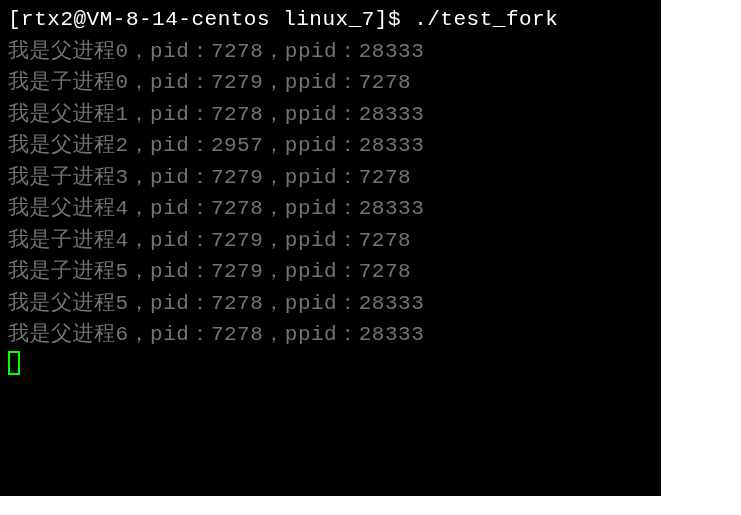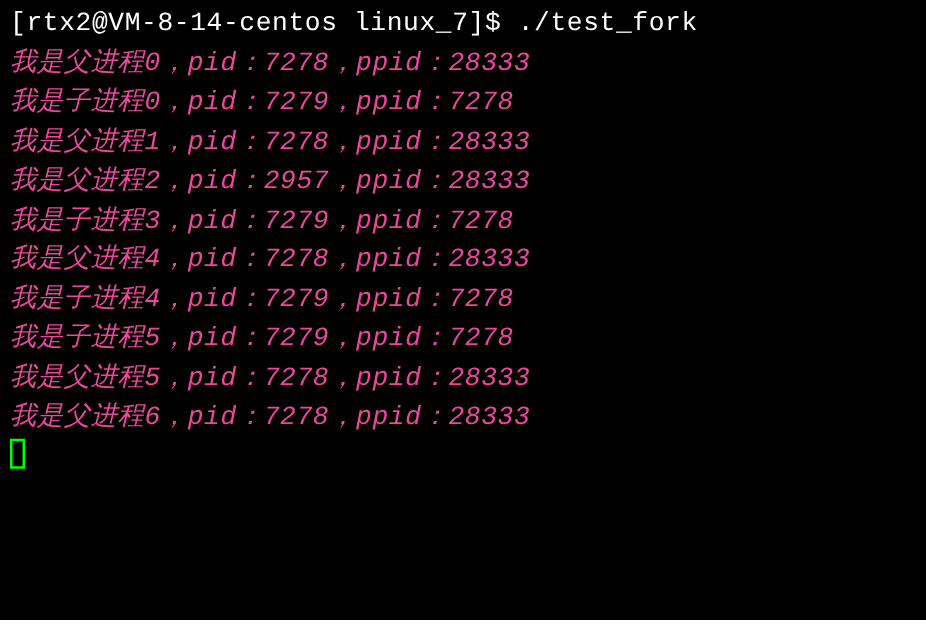--- a/index.html
+++ b/index.html
@@ -10,36 +10,35 @@
     body {
       background: #ffffff;
       width: 741px;
       height: 515px;
       overflow: hidden;
       font-family: "Consolas", "Monaco", "Courier New", monospace;
     }
     .terminal {
       background: #000000;
       color: #ffffff;
-      width: 741px;
+      width: 661px;
       height: 496px;
       padding: 4px 8px;
       font-size: 21px;
       line-height: 1.5;
       letter-spacing: 0.5px;
     }
     .prompt-line {
       display: flex;
       flex-wrap: nowrap;
       white-space: nowrap;
     }
     .output-line {
       white-space: nowrap;
-      color: #ec4899;
-      font-style: italic;
+      color: #737373;
     }
     .cursor {
       display: inline-block;
       width: 12px;
       height: 24px;
       border: 2px solid #00ff00;
       background: transparent;
     }
     .watermark {
       position: absolute;

